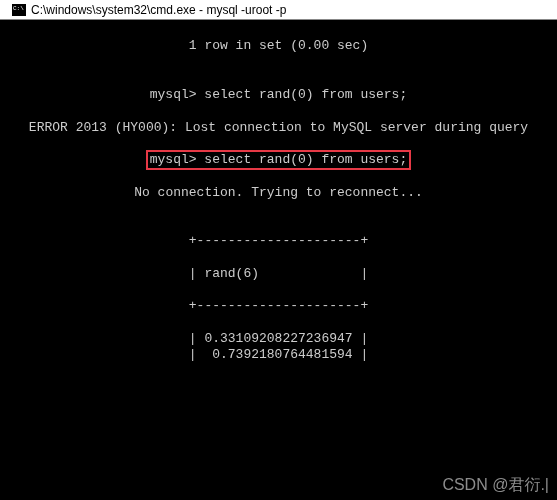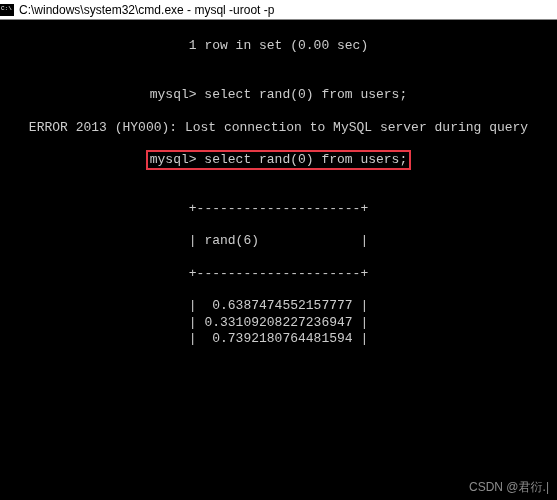--- a/index.html
+++ b/index.html
@@ -10,21 +10,21 @@
       font-family: "Consolas", "Courier New", monospace;
       font-size: 13px;
       color: #ccc;
       overflow: hidden;
     }
     .titlebar {
       background: #fff;
       height: 20px;
       display: flex;
       align-items: center;
-      padding: 0 0;
+      padding: 0 12px;
       border-bottom: 1px solid #888;
     }
     .titlebar-icon {
       width: 14px;
       height: 12px;
       background: #000;
       margin-right: 5px;
       position: relative;
       display: inline-block;
     }
@@ -50,43 +50,44 @@
       border: 2px solid #e63946;
       display: inline-block;
       padding: 0 2px;
       margin: -2px -2px;
     }
     .watermark {
       position: absolute;
       bottom: 4px;
       right: 8px;
       color: #bbb;
-      font-size: 12px;
+      font-size: 16px;
       font-family: "Microsoft YaHei", sans-serif;
       opacity: 0.75;
     }
     .line { display: block; text-align: center; }
     .tbl-border { color: #ccc; }
   </style>
 </head>
 <body>
 
 <div class="titlebar">
   <span class="titlebar-icon"></span>
   <span class="titlebar-text">C:\windows\system32\cmd.exe - mysql  -uroot -p</span>
 </div>
 
 <div class="terminal">
 <span class="line">1 row in set (0.00 sec)</span>
 <span class="line"></span>
 <span class="line">mysql&gt; select rand(0) from users;</span>
 <span class="line">ERROR 2013 (HY000): Lost connection to MySQL server during query</span>
 <span class="line"><span class="highlight-box"><span>mysql&gt; select rand(0) from users;</span></span></span>
+<span class="line">No connection. Trying to reconnect...</span>
 <span class="line"></span>
 <span class="line tbl-border">+---------------------+</span>
 <span class="line">|<span> rand(6)             </span>|</span>
 <span class="line tbl-border">+---------------------+</span>
-<div id="rows"><span class="line">|  0.6387474552157777 |</span><span class="line">| 0.33109208227236947 |</span><span class="line">|  0.7392180764481594 |</span></div>
+<div id="rows"><span class="line">| 0.33109208227236947 |</span><span class="line">|  0.7392180764481594 |</span></div>
 
 
 </div>
 
 <div class="watermark">CSDN @君衍.|</div>
 
 </body></html>

